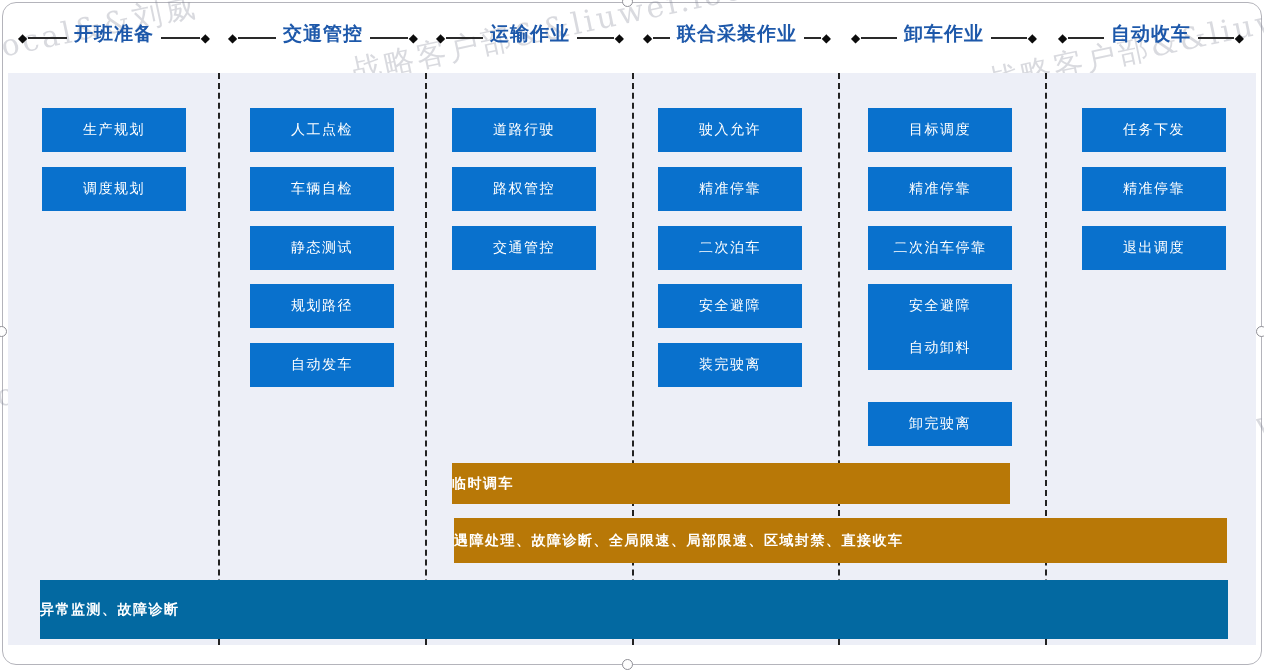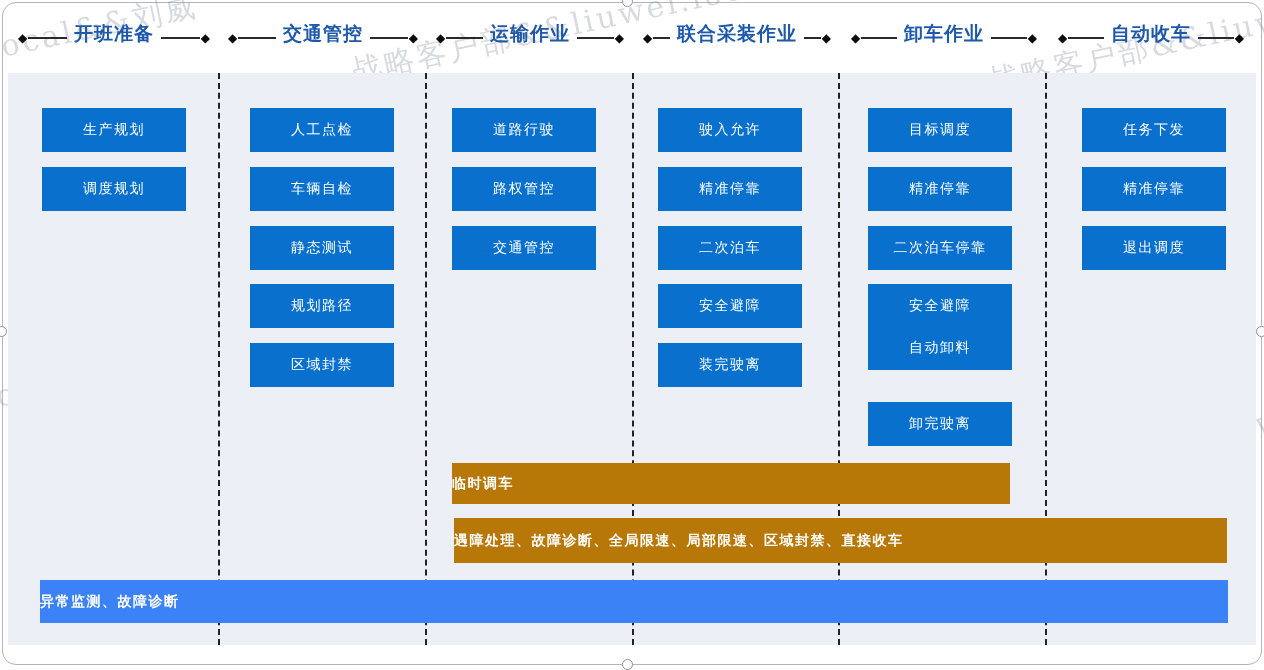--- a/index.html
+++ b/index.html
@@ -24,21 +24,21 @@
     margin:0 6px 1px 6px;white-space:nowrap;}
   
   .task-btn{position:absolute;width:144px;height:44px;background:#0971cd;color:#fff;
     display:flex;align-items:center;justify-content:center;font-weight:normal;font-size:14px;
     letter-spacing:1.5px;white-space:nowrap;}
   
   .overlay-bar{position:absolute;display:flex;align-items:center;
     color:#fff;font-weight:bold;font-size:14px;letter-spacing:1.5px;}
   #bar-temp{left:452px;top:463px;width:558px;height:41px;background:#b87807;}
   #bar-exception{left:454px;top:518px;width:773px;height:45px;background:#b87807;}
-  #bar-monitor{left:40px;top:580px;width:1188px;height:43px;background:#3b82f6;}
+  #bar-monitor{left:40px;top:580px;width:1188px;height:59px;background:#0369a1;}
   
   .watermark{position:absolute;color:rgba(128,134,150,0.30);font-size:30px;
     font-family:"DejaVu Serif","Liberation Serif",serif;white-space:nowrap;
     transform-origin:left top;transform:rotate(-12deg);letter-spacing:3px;
     pointer-events:none;}
 </style>
 </head>
 <body>
 
 <div class="slide-border"></div>
@@ -108,21 +108,21 @@
       <span class="diamond">◆</span>
     </div>
   </div>
 <div id="tasks">
     <div class="task-btn" style="left: 42px; top: 108px;">生产规划</div>
     <div class="task-btn" style="left: 42px; top: 167px;">调度规划</div>
     <div class="task-btn" style="left: 250px; top: 108px;">人工点检</div>
     <div class="task-btn" style="left: 250px; top: 167px;">车辆自检</div>
     <div class="task-btn" style="left: 250px; top: 226px;">静态测试</div>
     <div class="task-btn" style="left: 250px; top: 284px;">规划路径</div>
-    <div class="task-btn" style="left: 250px; top: 343px;">区域封禁</div>
+    <div class="task-btn" style="left: 250px; top: 343px;">自动发车</div>
     <div class="task-btn" style="left: 452px; top: 108px;">道路行驶</div>
     <div class="task-btn" style="left: 452px; top: 167px;">路权管控</div>
     <div class="task-btn" style="left: 452px; top: 226px;">交通管控</div>
     <div class="task-btn" style="left: 658px; top: 108px;">驶入允许</div>
     <div class="task-btn" style="left: 658px; top: 167px;">精准停靠</div>
     <div class="task-btn" style="left: 658px; top: 226px;">二次泊车</div>
     <div class="task-btn" style="left: 658px; top: 284px;">安全避障</div>
     <div class="task-btn" style="left: 658px; top: 343px;">装完驶离</div>
     <div class="task-btn" style="left: 868px; top: 108px;">目标调度</div>
     <div class="task-btn" style="left: 868px; top: 167px;">精准停靠</div>

